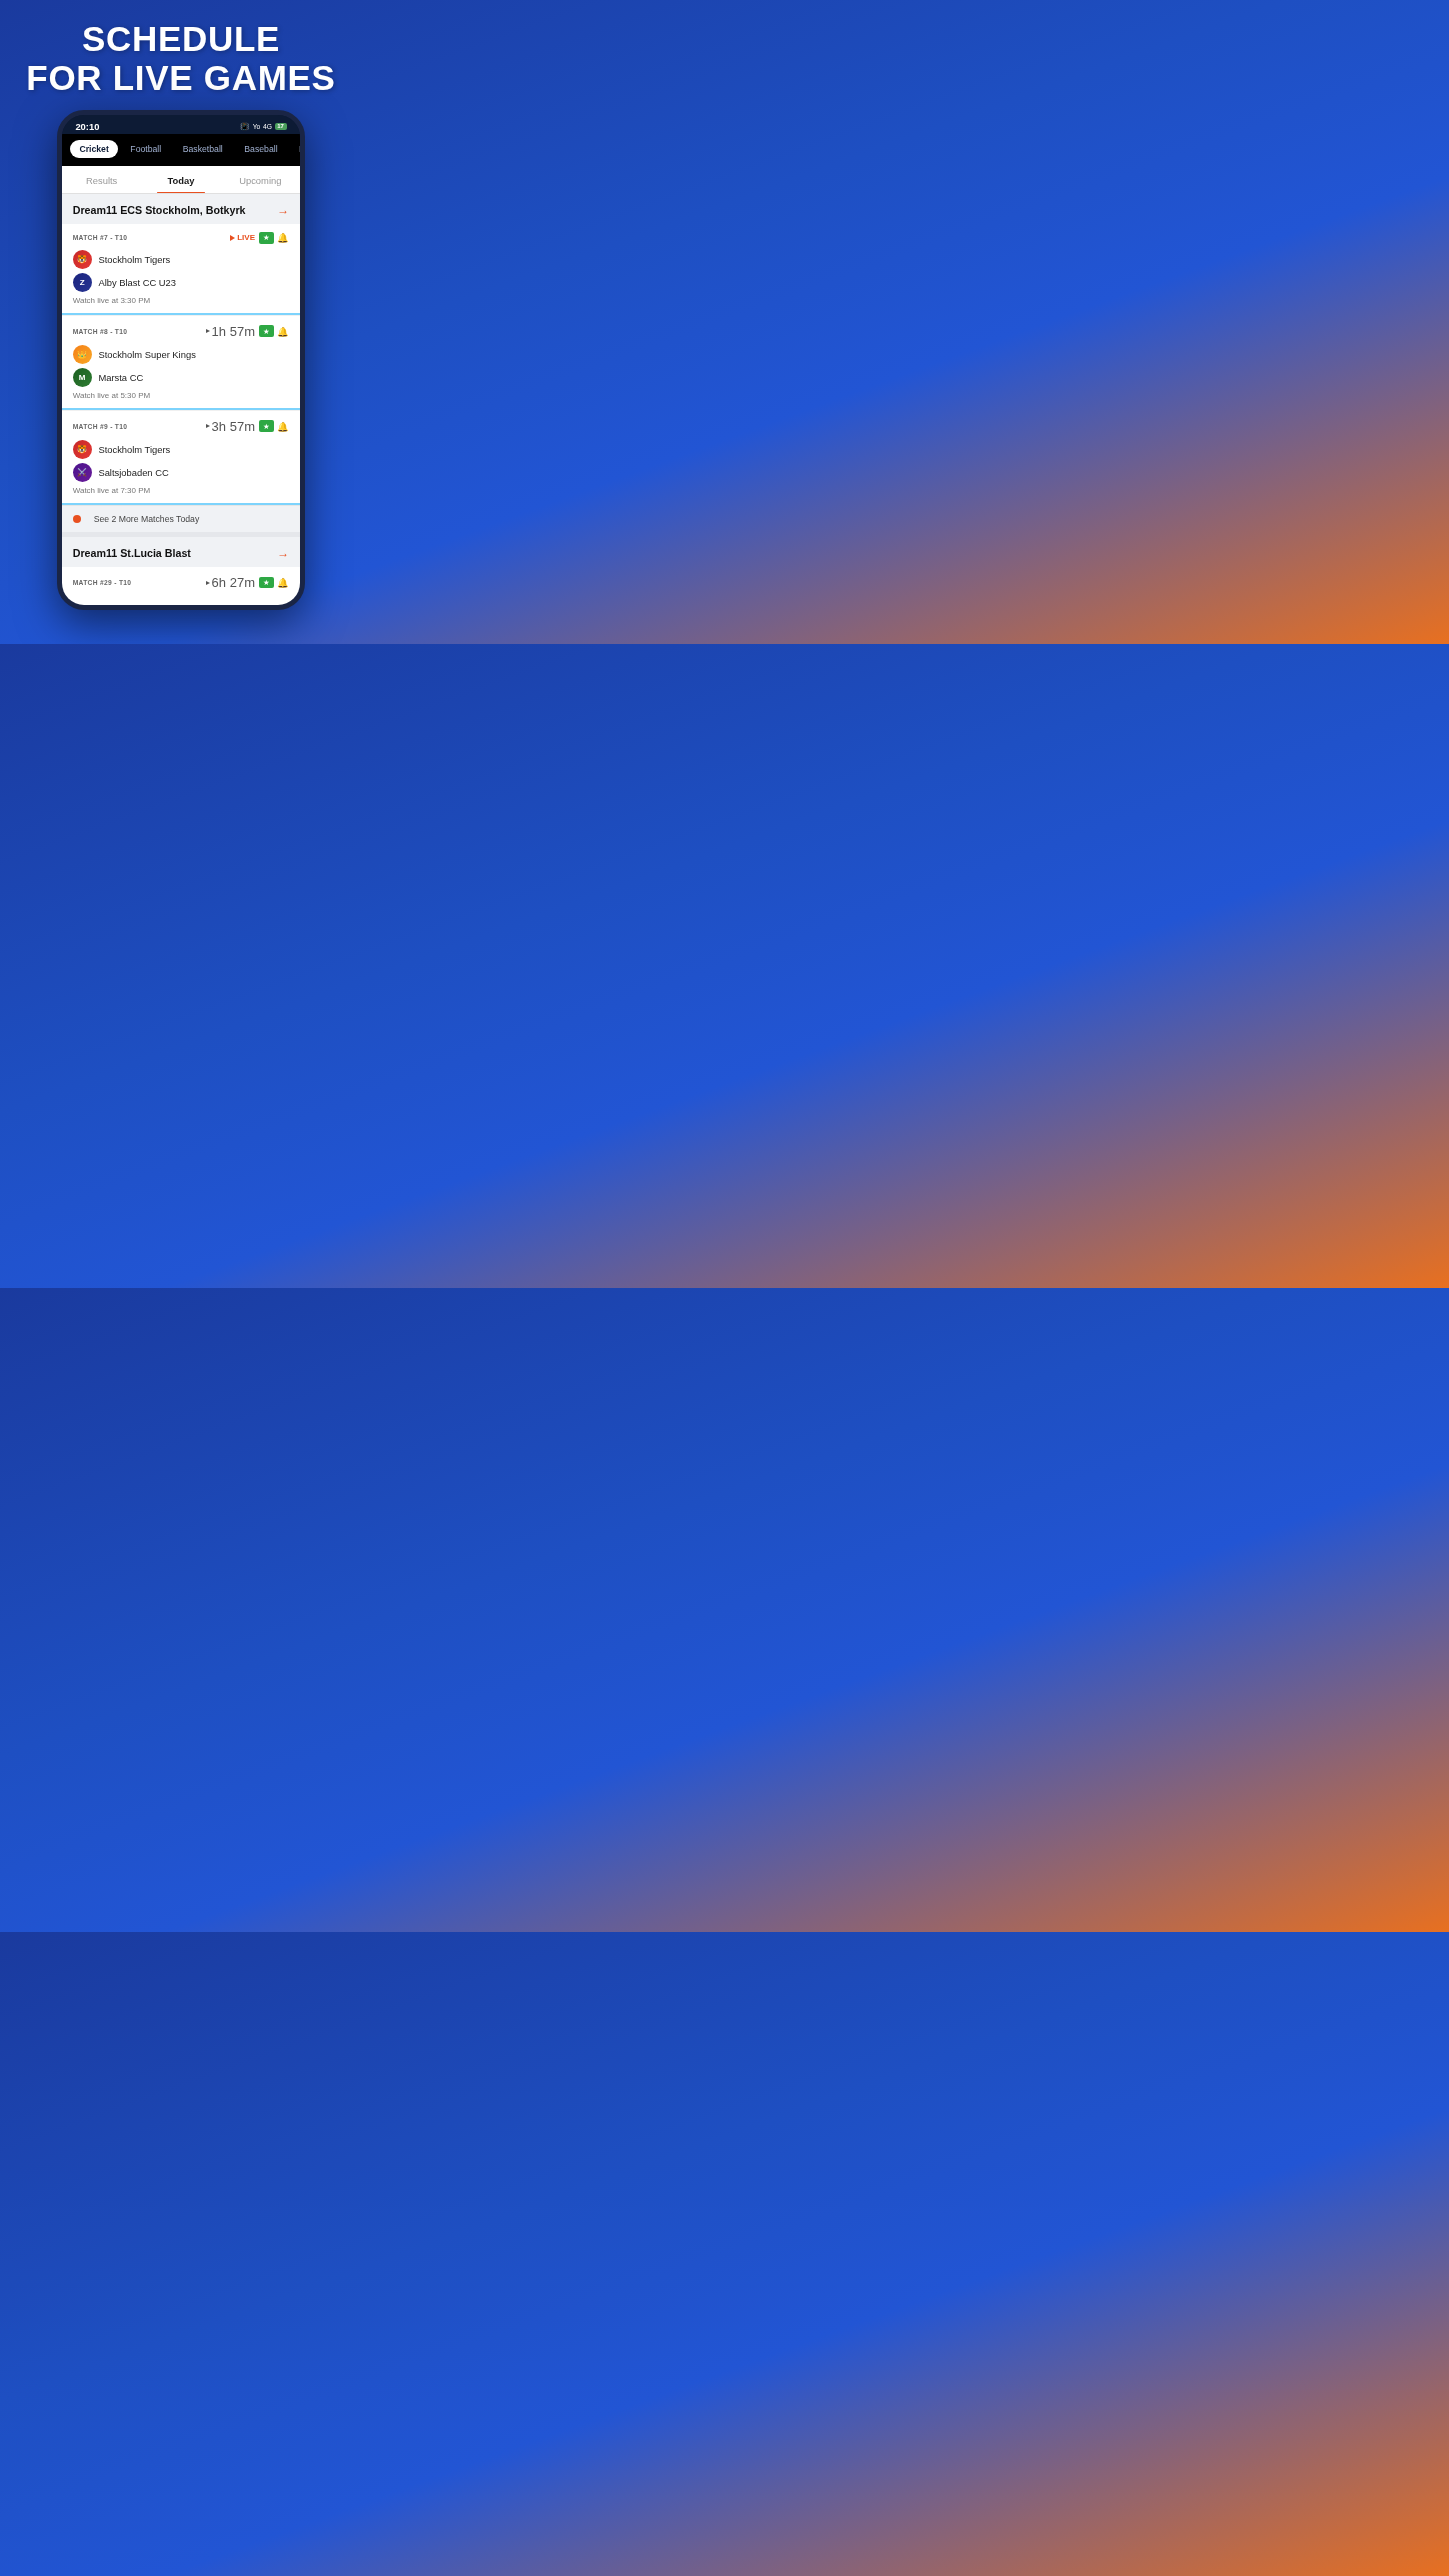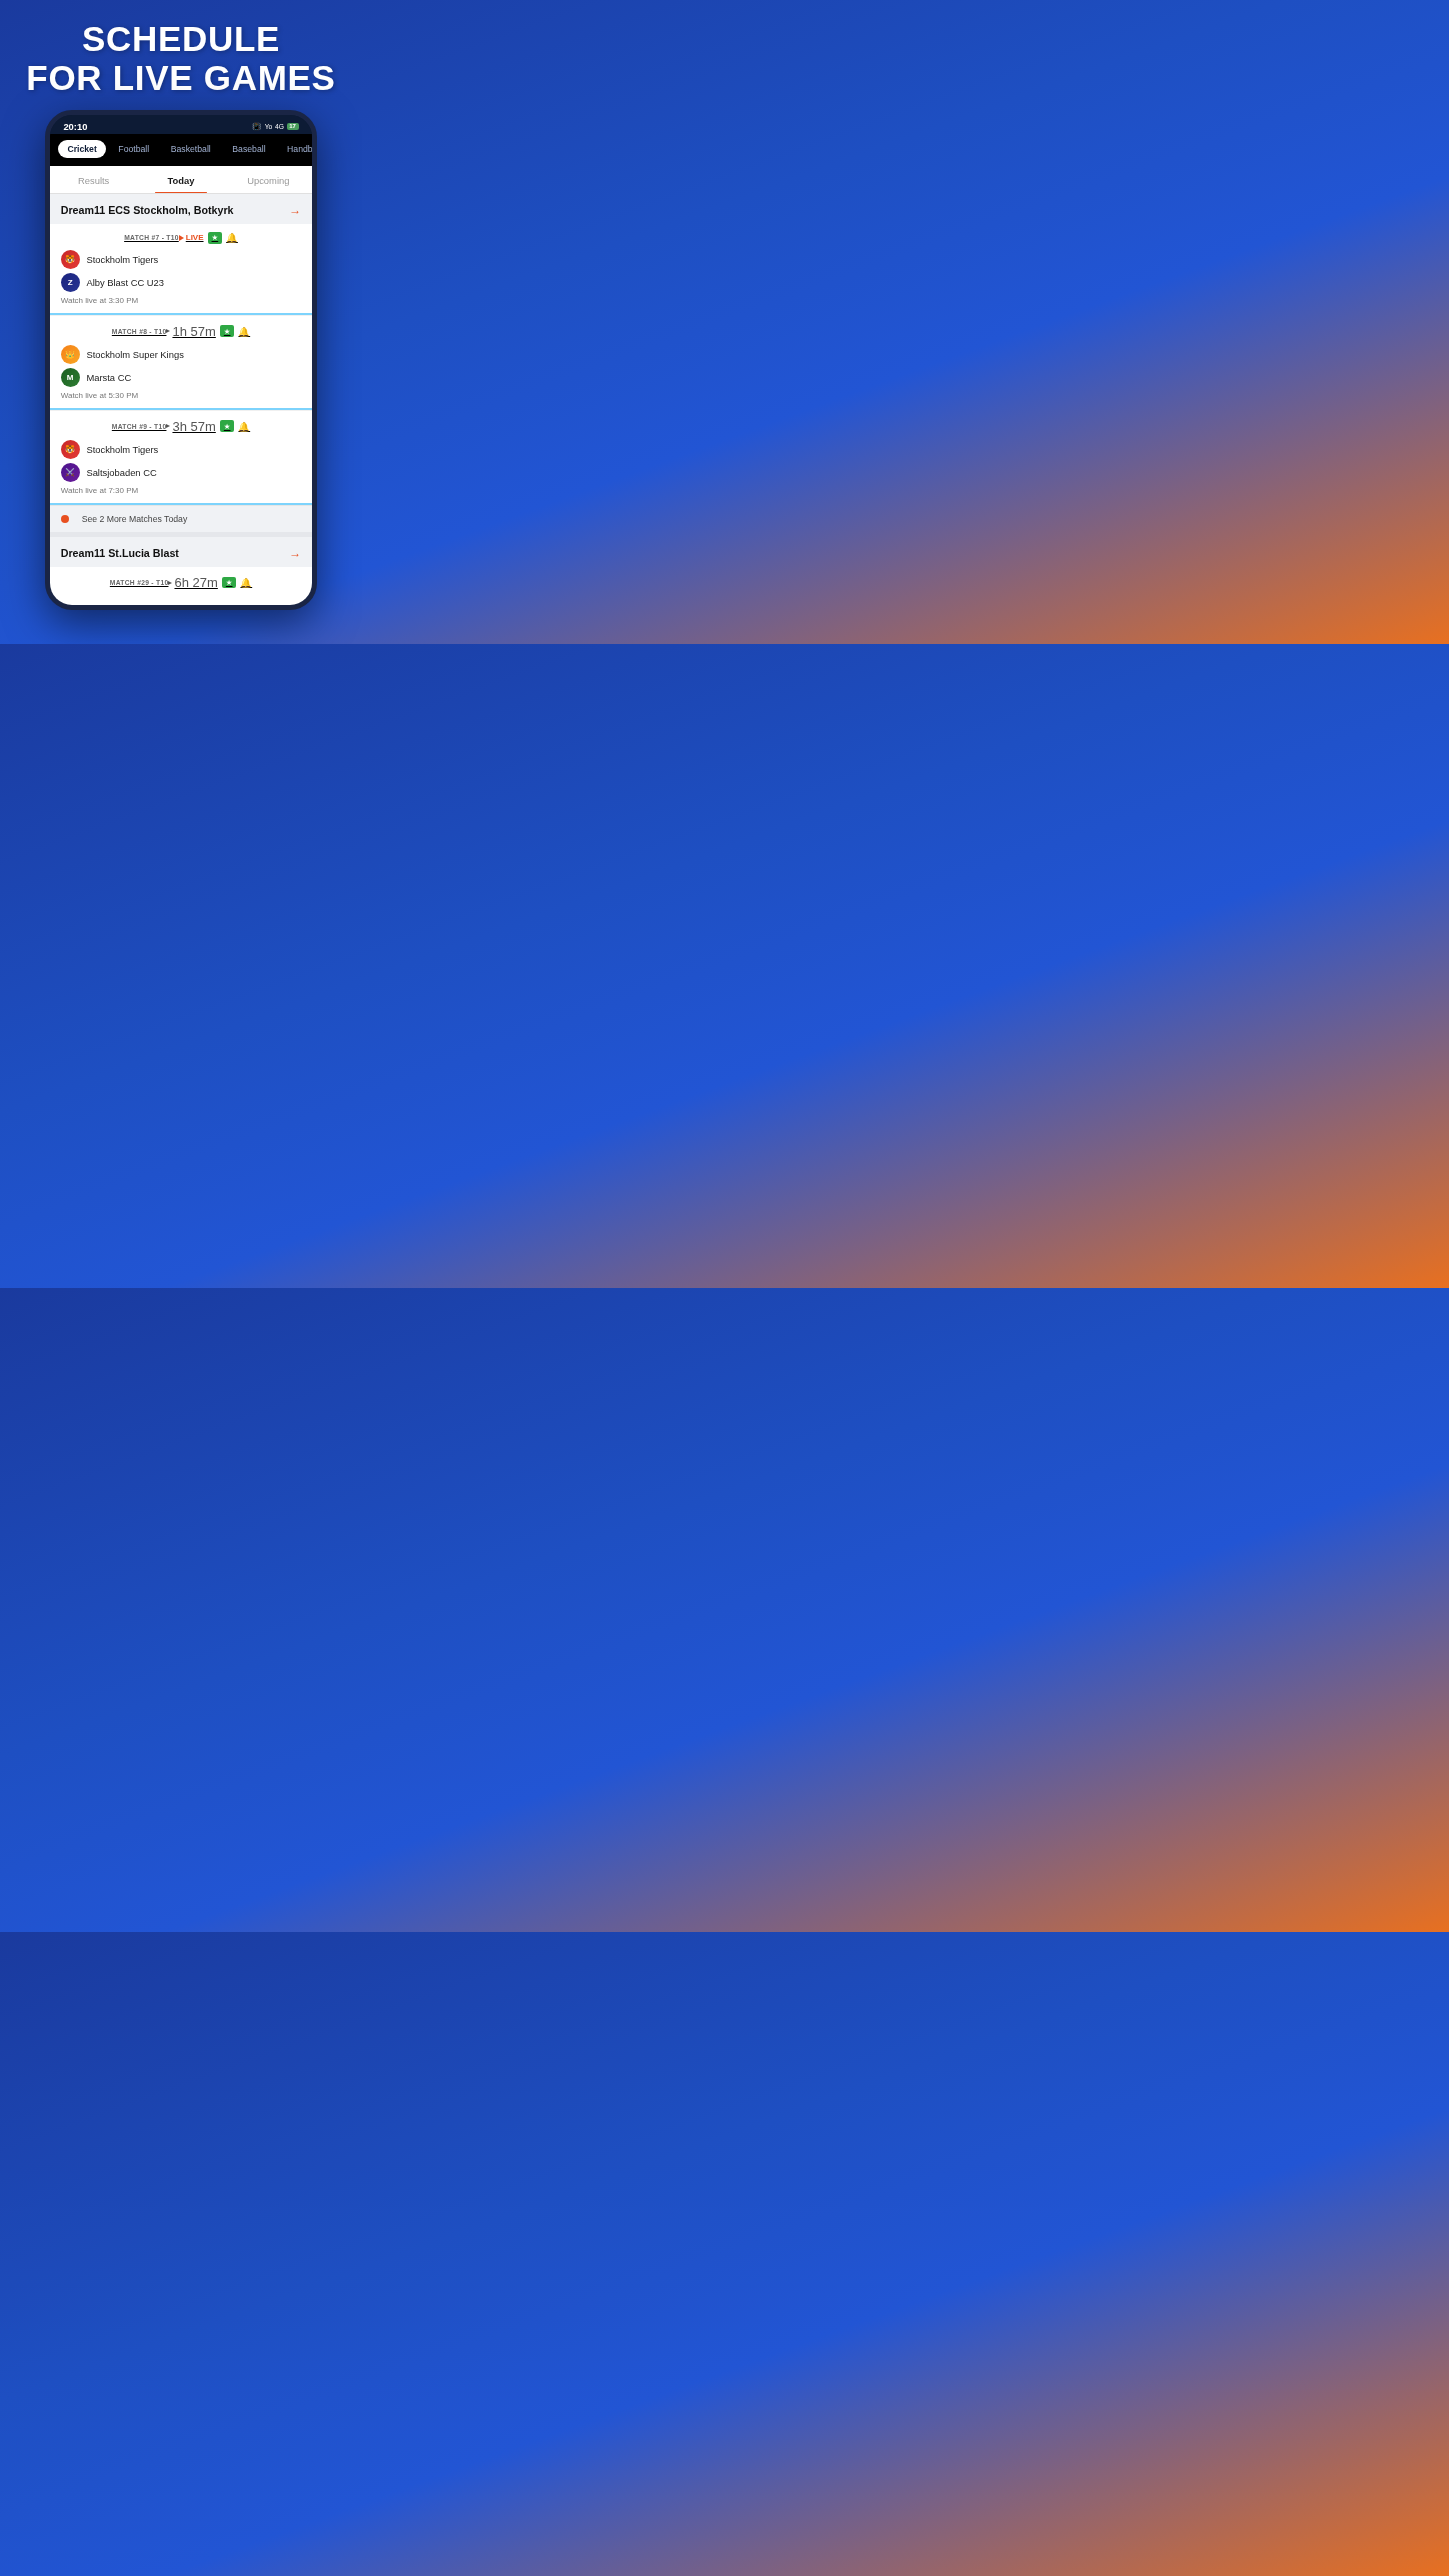--- a/index.html
+++ b/index.html
@@ -24,21 +24,21 @@
       font-weight: 900;
       line-height: 1.1;
       padding: 20px 13.4px 13.4px;
       text-transform: uppercase;
       letter-spacing: 0.7px;
       text-shadow: 1.3px 1.3px 5.4px rgba(0,0,0,0.3);
     }
 
     
     .phone-frame {
-      width: 272px;
+      width: 248px;
       background: #0d1b35;
       border-radius: 27px;
       overflow: hidden;
       box-shadow: 0 13.4px 40px rgba(0,0,0,0.5);
       border: 5.4px solid #1a2545;
     }
 
     
     .status-bar {
       background: #0d1b35;
@@ -165,24 +165,23 @@
 
     
     .match-card {
       background: white;
       margin: 0 0 1.3px;
       padding: 8px 10.7px;
     }
 
     .match-header {
       display: flex;
-      justify-content: center;
+      justify-content: space-between;
       align-items: center;
       margin-bottom: 6.7px;
-      text-decoration: underline;
     }
 
     .match-label {
       font-size: 6.7px;
       font-weight: bold;
       color: #666;
       letter-spacing: 0.3px;
       text-transform: uppercase;
     }
 

